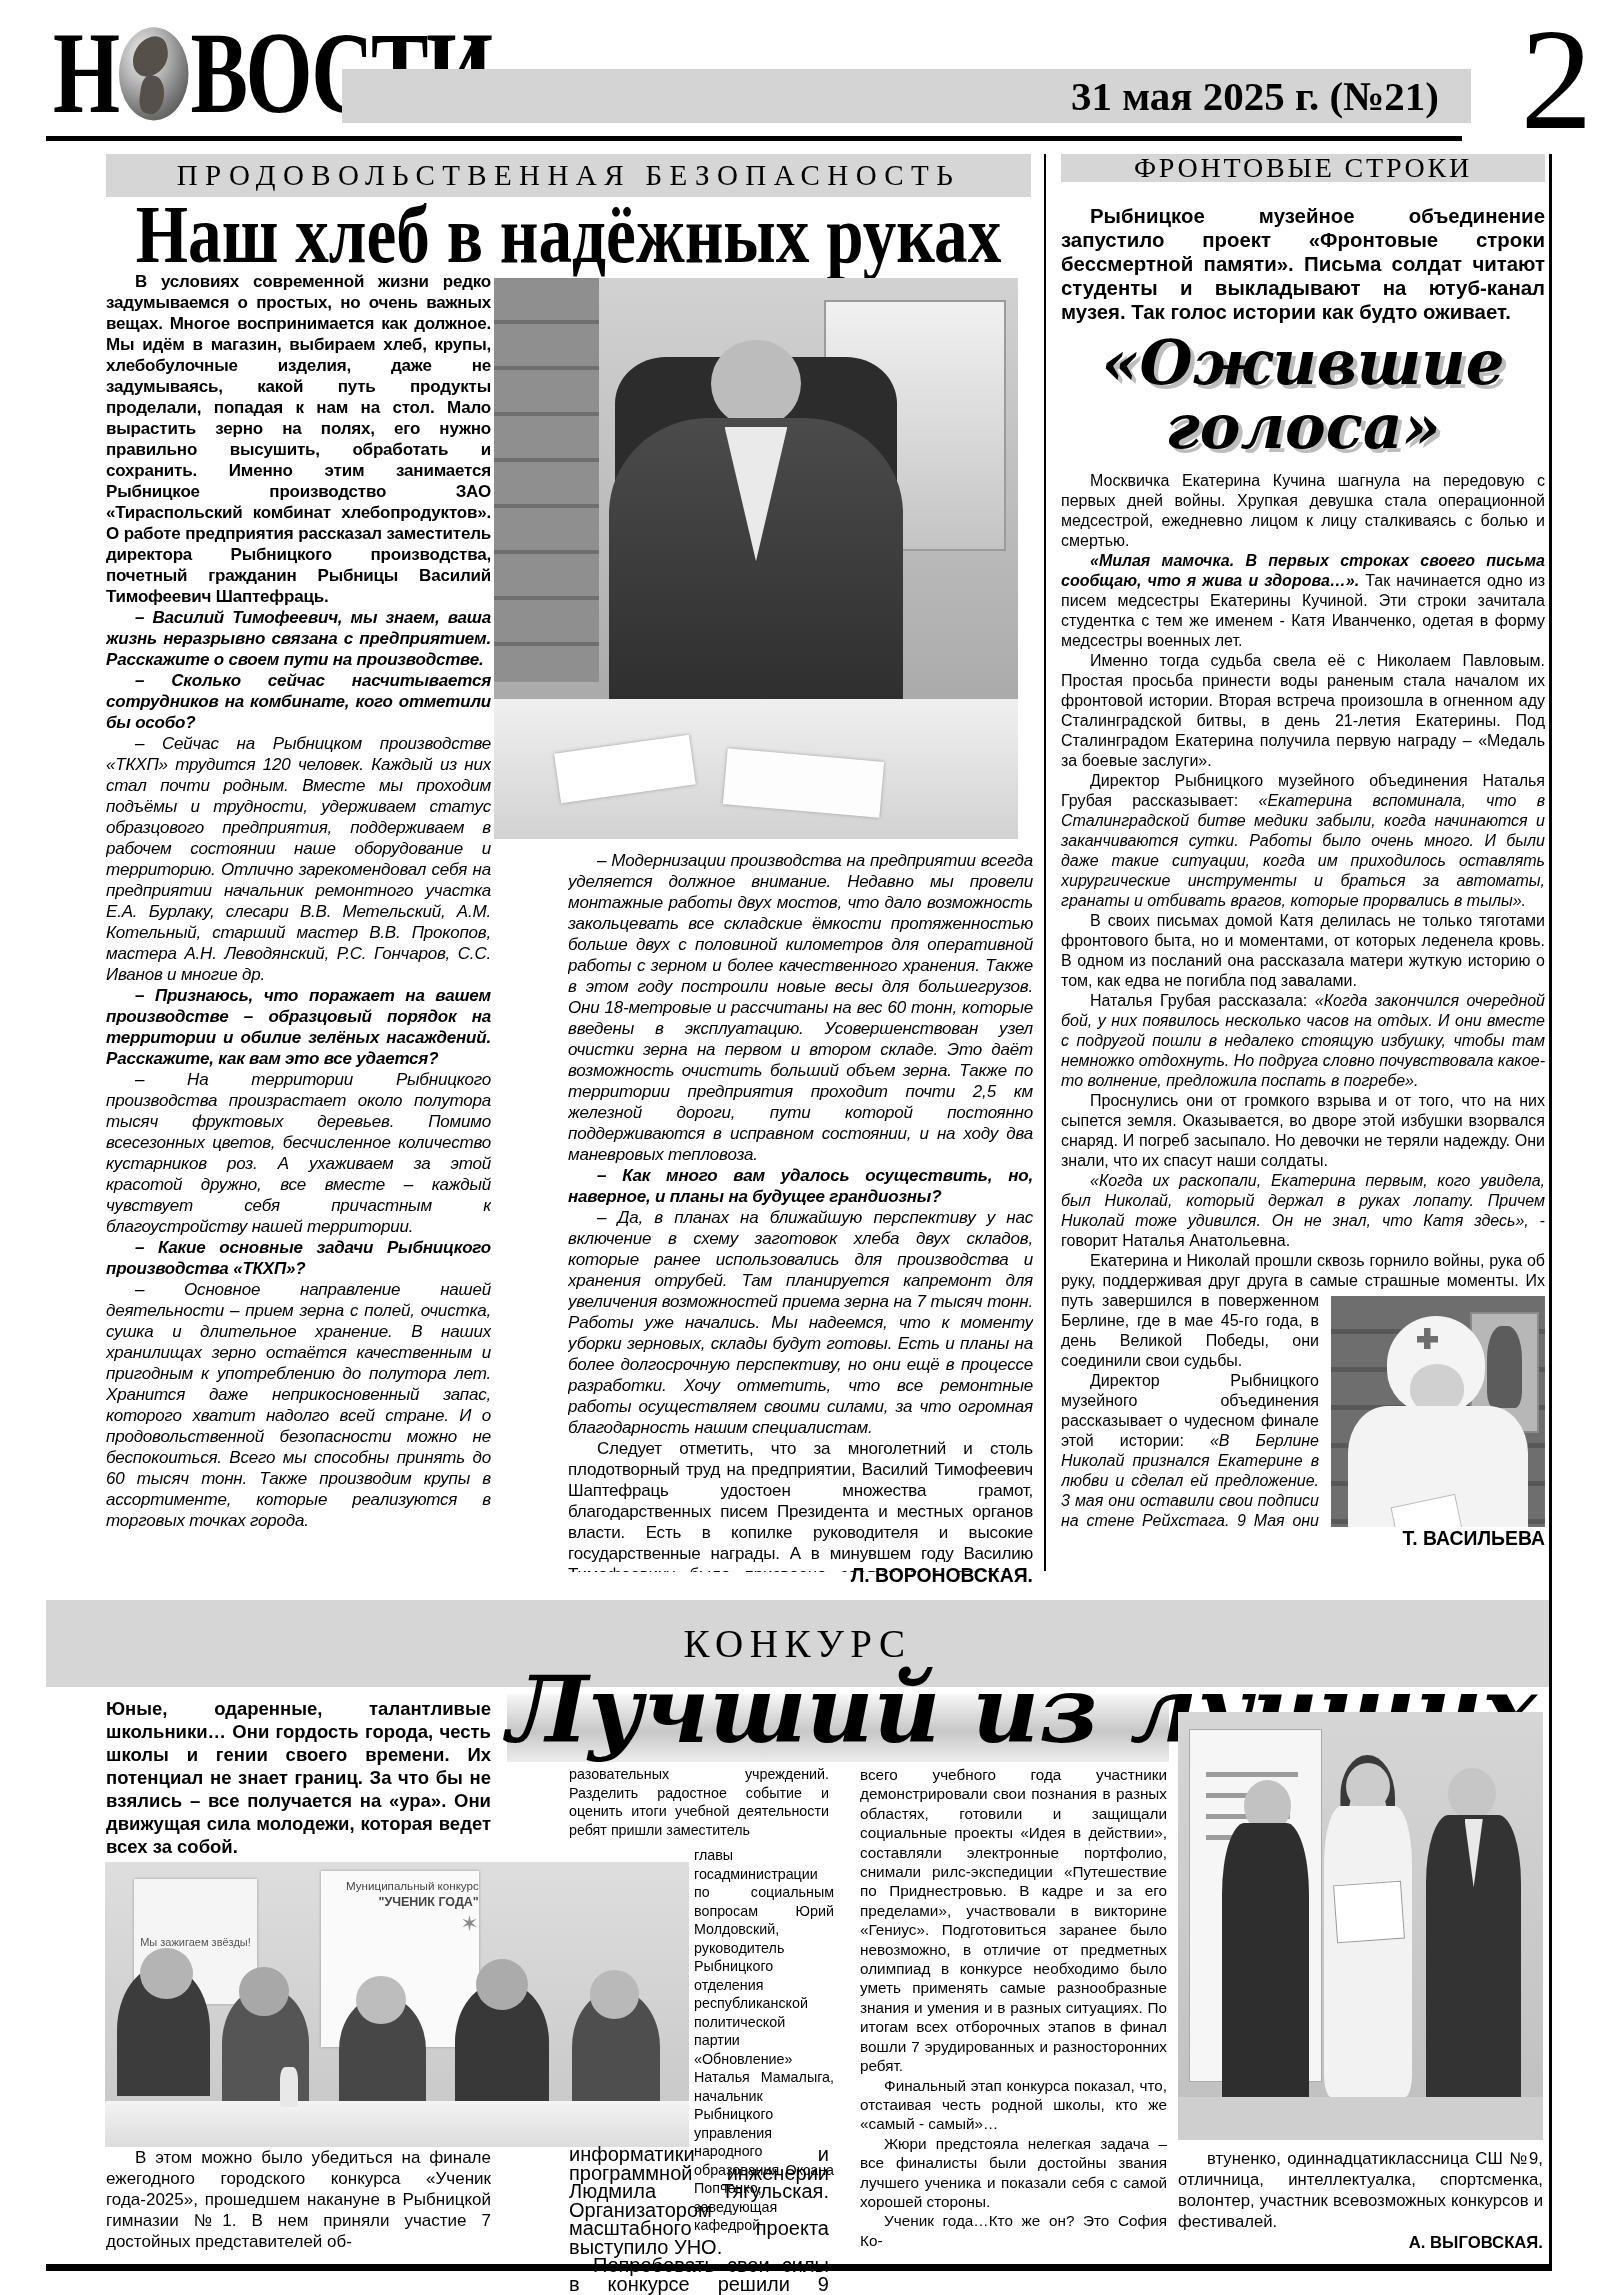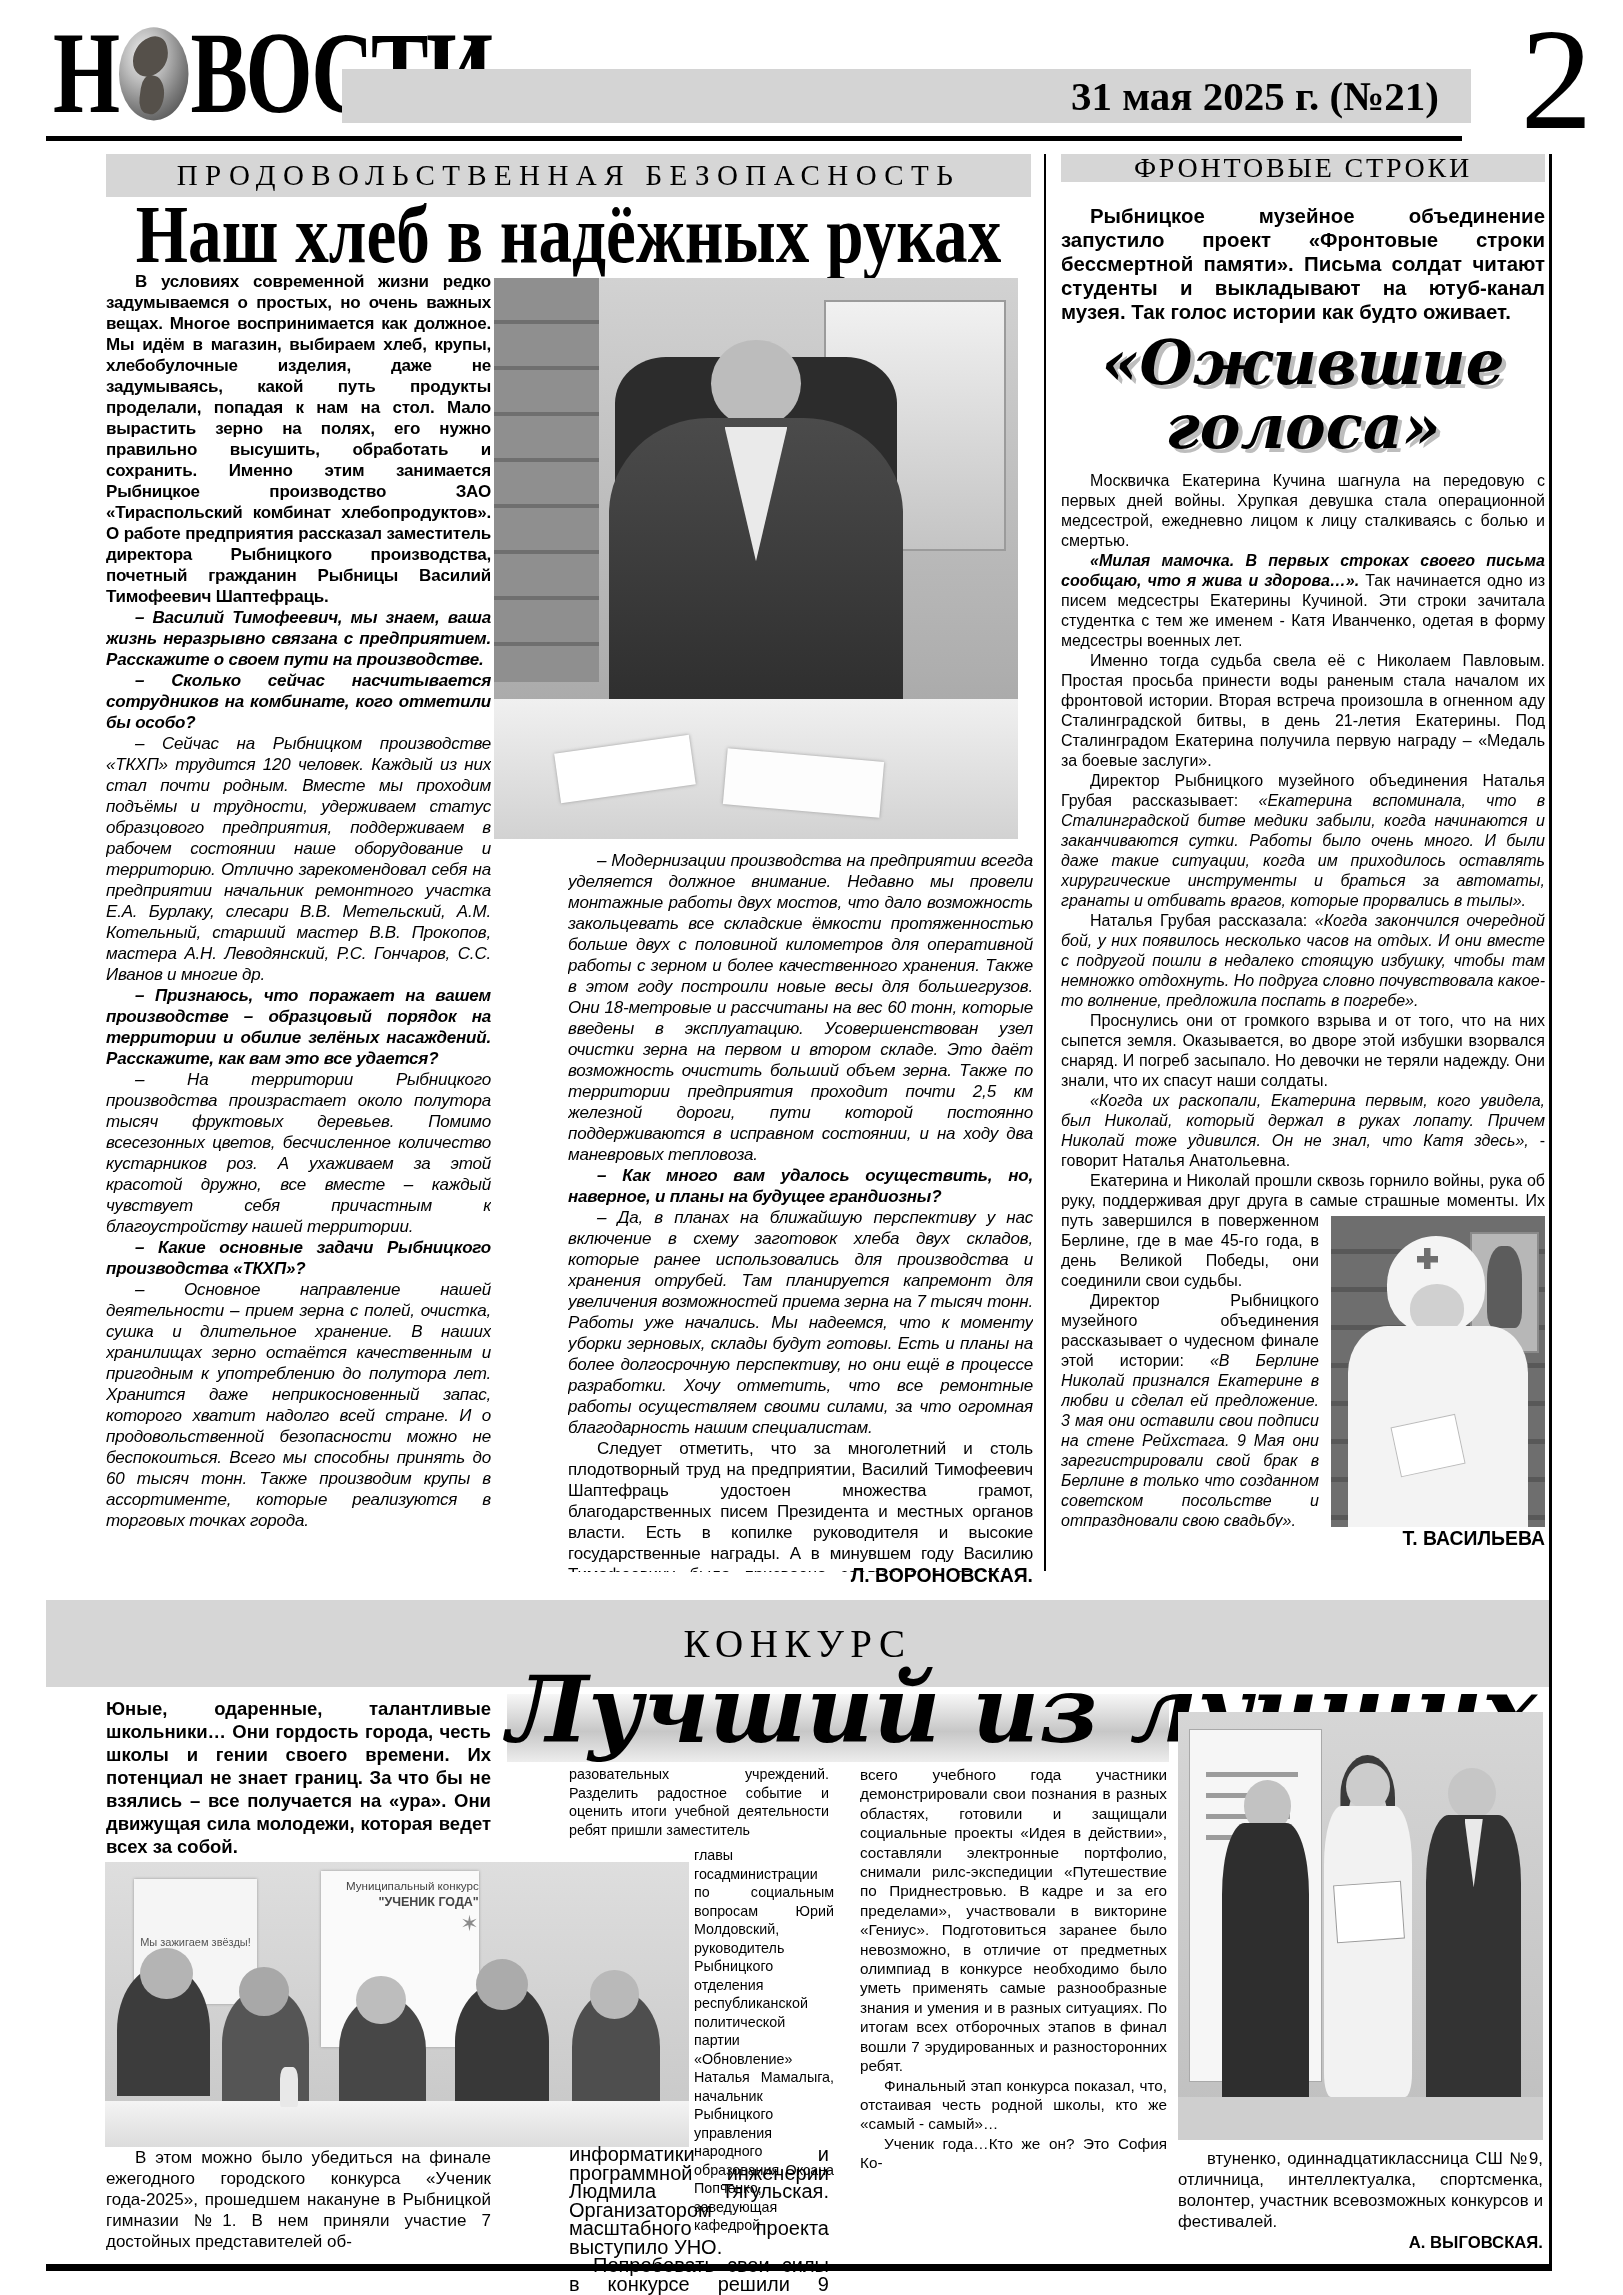--- a/index.html
+++ b/index.html
@@ -197,20 +197,21 @@
   <div class="author-abs" style="left:568px;top:1564px;width:465px;font-size:19.4px;">Л. ВОРОНОВСКАЯ.</div>
 
   <div class="abs band kicker-front">ФРОНТОВЫЕ СТРОКИ</div>
   <div class="col front-col">
     <p class="front-intro">Рыбницкое музейное объединение запустило проект «Фронтовые строки бессмертной памяти». Письма солдат читают студенты и выкладывают на ютуб-канал музея. Так голос истории как будто оживает.</p>
     <div class="headline-front">«Ожившие голоса»</div>
     <p>Москвичка Екатерина Кучина шагнула на передовую с первых дней войны. Хрупкая девушка стала операционной медсестрой, ежедневно лицом к лицу сталкиваясь с болью и смертью.</p>
     <p><span class="q">«Милая мамочка. В первых строках своего письма сообщаю, что я жива и здорова…».</span><span> Так начинается одно из писем медсестры Екатерины Кучиной. Эти строки зачитала студентка с тем же именем - Катя Иванченко, одетая в форму медсестры военных лет.</span></p>
     <p>Именно тогда судьба свела её с Николаем Павловым. Простая просьба принести воды раненым стала началом их фронтовой истории. Вторая встреча произошла в огненном аду Сталинградской битвы, в день 21-летия Екатерины. Под Сталинградом Екатерина получила первую награду – «Медаль за боевые заслуги».</p>
     <p><span>Директор Рыбницкого музейного объединения Наталья Грубая рассказывает: </span><span class="quote">«Екатерина вспоминала, что в Сталинградской битве медики забыли, когда начинаются и заканчиваются сутки. Работы было очень много. И были даже такие ситуации, когда им приходилось оставлять хирургические инструменты и браться за автоматы, гранаты и отбивать врагов, которые прорвались в тылы».</span></p>
+    <p>В своих письмах домой Катя делилась не только тяготами фронтового быта, но и моментами, от которых леденела кровь. В одном из посланий она рассказала матери жуткую историю о том, как едва не погибла под завалами.</p>
     <p><span>Наталья Грубая рассказала: </span><span class="quote">«Когда закончился очередной бой, у них появилось несколько часов на отдых. И они вместе с подругой пошли в недалеко стоящую избушку, чтобы там немножко отдохнуть. Но подруга словно почувствовала какое-то волнение, предложила поспать в погребе».</span></p>
     <p>Проснулись они от громкого взрыва и от того, что на них сыпется земля. Оказывается, во дворе этой избушки взорвался снаряд. И погреб засыпало. Но девочки не теряли надежду. Они знали, что их спасут наши солдаты.</p>
     <p><span class="quote">«Когда их раскопали, Екатерина первым, кого увидела, был Николай, который держал в руках лопату. Причем Николай тоже удивился. Он не знал, что Катя здесь»,</span><span> - говорит Наталья Анатольевна.</span></p>
     <p><span>Екатерина и Николай прошли сквозь горнило войны, рука об руку, поддерживая друг друга в самые страшные моменты.</span><span class="nursewrap">
           <span class="poster">
             <i></i>
           </span>
           <span class="scarf"></span>
           <span class="cross"></span>
           <span class="face"></span>
@@ -260,20 +261,21 @@
     <p>главы госадминистрации по социальным вопросам Юрий Молдовский, руководитель Рыбницкого отделения республиканской политической партии «Обновление» Наталья Мамалыга, начальник Рыбницкого управления народного образования Оксана Попченко, заведующая кафедрой</p>
   </div>
   <div class="col col1-bottom">
     <p>информатики и программной инженерии Людмила Тягульская. Организатором масштабного проекта выступило УНО.</p>
     <p class="ind">Попробовать свои силы в конкурсе решили 9 учащихся 9-11 классов. На протяжении</p>
   </div>
 
   <div class="col col2">
     <p>всего учебного года участники демонстрировали свои познания в разных областях, готовили и защищали социальные проекты «Идея в действии», составляли электронные портфолио, снимали рилс-экспедиции «Путешествие по Приднестровью. В кадре и за его пределами», участвовали в викторине «Гениус». Подготовиться заранее было невозможно, в отличие от предметных олимпиад в конкурсе необходимо было уметь применять самые разнообразные знания и умения и в разных ситуациях. По итогам всех отборочных этапов в финал вошли 7 эрудированных и разносторонних ребят.</p>
     <p class="ind">Финальный этап конкурса показал, что, отстаивая честь родной школы, кто же «самый - самый»…</p>
+    <p class="ind">Жюри предстояла нелегкая задача – все финалисты были достойны звания лучшего ученика и показали себя с самой хорошей стороны.</p>
     <p class="ind">Ученик года…Кто же он? Это София Ко-</p>
   </div>
 
   <div class="photo award">
     <div class="rollup">
         <i class="l1"></i>
         <i class="l2"></i>
         <i class="l3"></i>
         <i class="l4"></i>
       </div>

